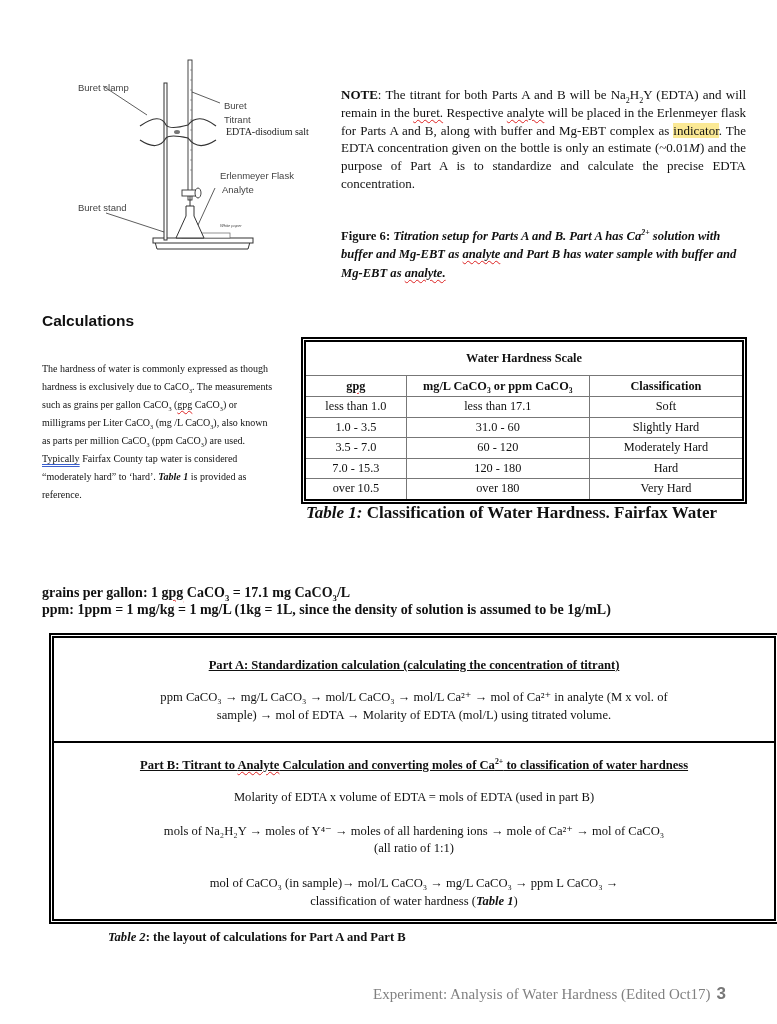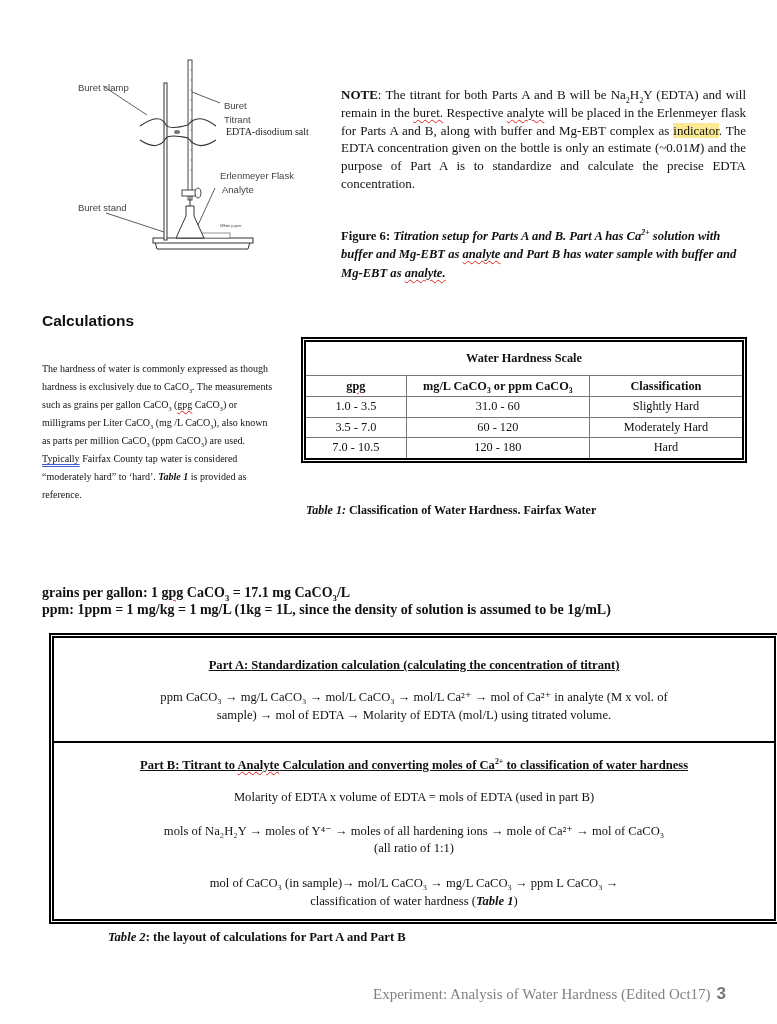--- a/index.html
+++ b/index.html
@@ -33,21 +33,21 @@
 
   
   #table1 { left: 301px; top: 321px; width: 446px; border: 4px double #000; border-width: 5px; box-sizing: border-box; }
   #table1 table { width: 100%; border-collapse: collapse; font-size: 12.3px; }
   #table1 td, #table1 th { border: 1px solid #777; text-align: center; padding: 0; height: 19.5px; }
   #table1 th.title { height: 33px; font-weight: bold; border-top: none; border-left: none; border-right: none; }
   #table1 th.col { font-weight: bold; height: 20px; }
   #table1 tr td:first-child, #table1 tr th.col:first-child { border-left: none; }
   #table1 tr td:last-child, #table1 tr th.col:last-child { border-right: none; }
   #table1 tr:last-child td { border-bottom: none; }
-  #table1-caption { left: 306px; top: 487px; font-size: 12px; font-weight: bold; }
+  #table1-caption { left: 306px; top: 487px; font-size: 17px; font-weight: bold; }
   #table1-caption i { font-style: italic; }
 
   #defs { left: 42px; top: 568px; font-size: 14px; line-height: 17px; font-weight: bold; }
 
   
   #table2 { left: 49px; top: 617px; width: 730px; height: 291px; border: 5px double #000; box-sizing: border-box; }
   #partA { position: absolute; left: 0; top: 0; right: 0; height: 103px; border-bottom: 2px solid #000; }
   #partB { position: absolute; left: 0; top: 105px; right: 0; bottom: 0; }
   .part-title { position: absolute; left: 0; right: 0; text-align: center; font-weight: bold; font-size: 12.6px; text-decoration: underline; }
   .part-line { position: absolute; left: 20px; right: 20px; text-align: center; font-size: 12.6px; line-height: 17.5px; }
@@ -122,33 +122,43 @@
     <tbody>
         <tr>
           <th class="title" colspan="3">Water Hardness Scale</th>
         </tr>
     <tr>
       <th class="col" style="width:23%;"><span class="squig">gpg</span></th>
       <th class="col" style="width:42%;"><span>mg/L  CaCO</span><sub>3</sub><span> or ppm  CaCO</span><sub>3</sub></th>
       <th class="col">Classification</th>
     </tr>
     <tr>
+          <td>less than 1.0</td>
+          <td>less than 17.1</td>
+          <td>Soft</td>
+        </tr>
+    <tr>
           <td>1.0 - 3.5</td>
           <td>31.0 - 60</td>
           <td>Slightly Hard</td>
         </tr>
     <tr>
           <td>3.5 - 7.0</td>
           <td>60 - 120</td>
           <td>Moderately Hard</td>
         </tr>
     <tr>
-          <td>7.0 - 10.5</td>
+          <td>7.0 - 15.3</td>
           <td>120 - 180</td>
           <td>Hard</td>
+        </tr>
+    <tr>
+          <td>over 10.5</td>
+          <td>over 180</td>
+          <td>Very Hard</td>
         </tr>
   </tbody>
     </table>
 </div>
 <div id="table1-caption" class="abs serif"><i>Table 1:</i><span> Classification of Water Hardness. Fairfax Water</span></div>
 
 <div id="defs" class="abs serif">
   <div><b>grains per gallon</b><span>: 1 </span><span class="squig">gpg</span><span> CaCO</span><sub>3</sub><span> = 17.1 mg CaCO</span><sub>3</sub><span>/L</span></div>
   <div><b>ppm</b><span>: 1ppm = 1 mg/kg = 1 mg/L (1kg = 1L, since the density of solution is assumed to be 1g/mL)</span></div>
 </div>

